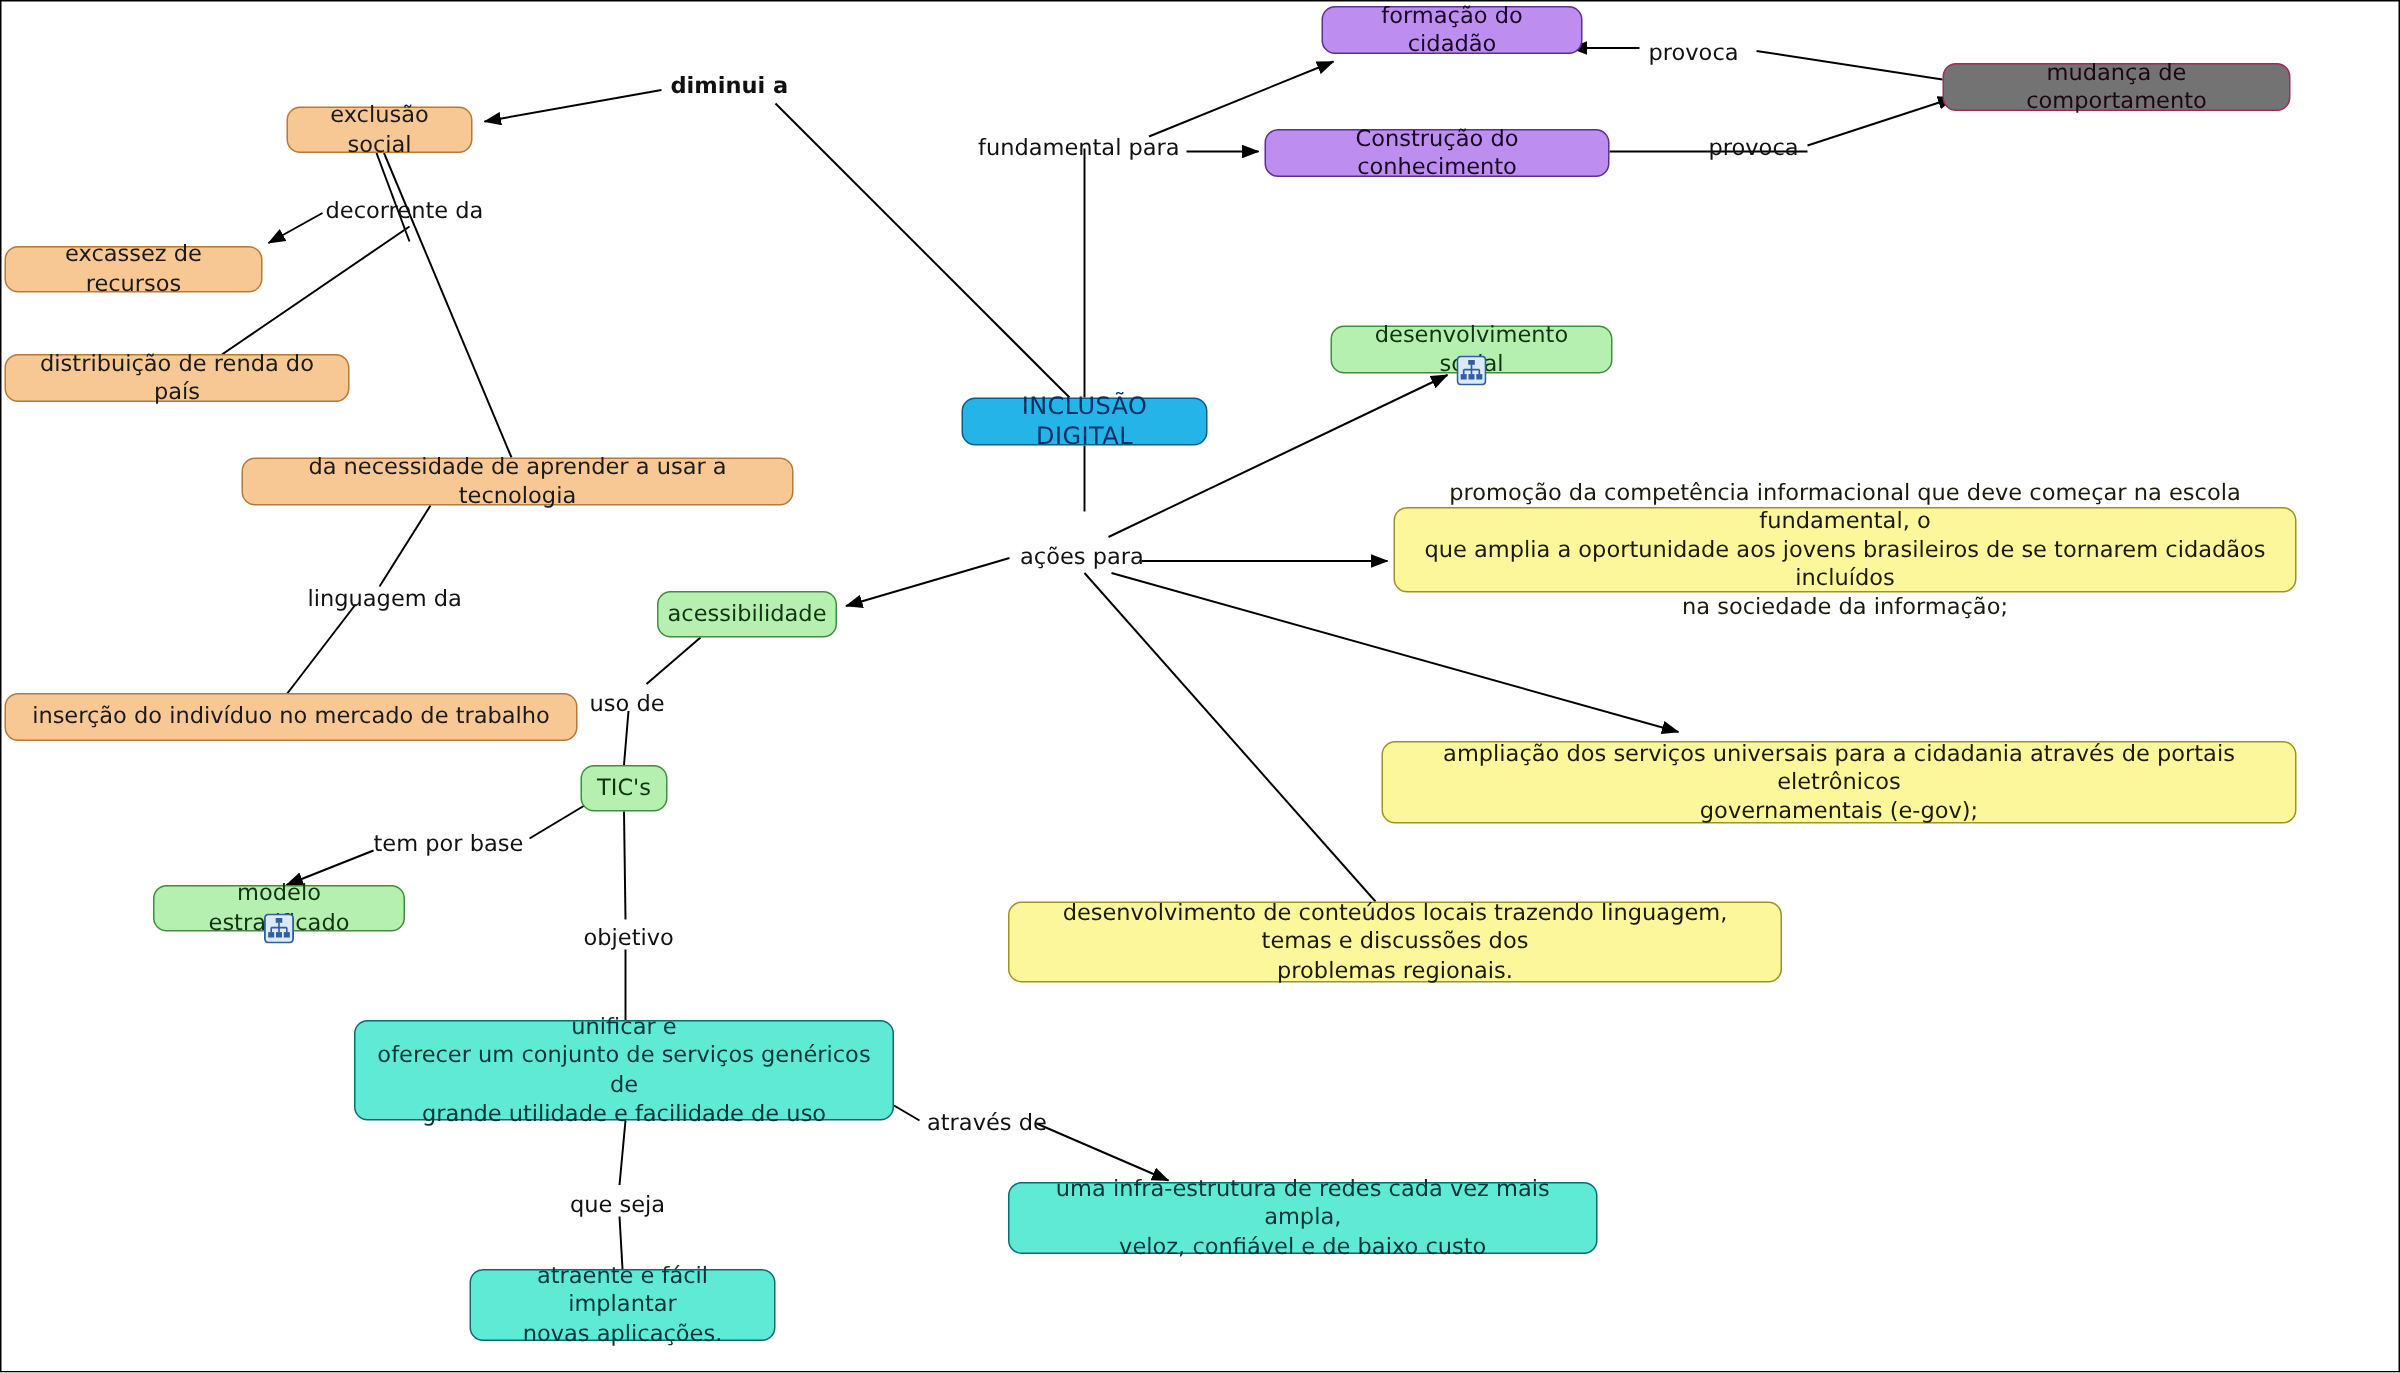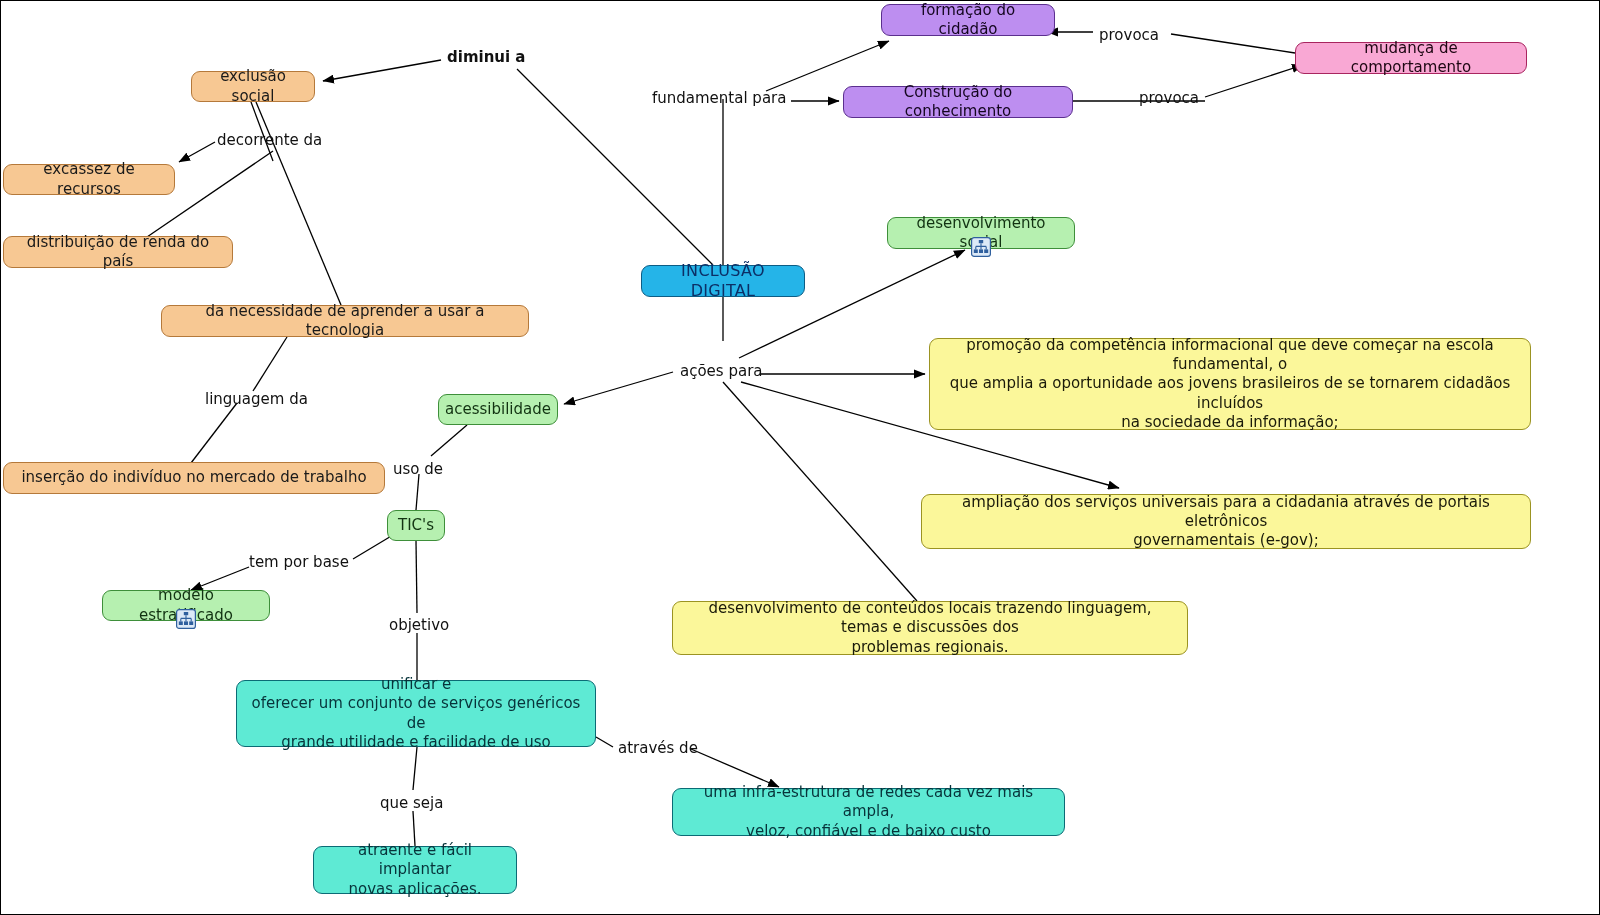--- a/index.html
+++ b/index.html
@@ -51,21 +51,21 @@
     background: #b6f0b0;
     border-color: #3e8f3a;
     color: #123312;
   }
   .n-purple {
     background: #bd8ef0;
     border-color: #5b2f8e;
     color: #14061f;
   }
   .n-pink {
-    background: #f9a8d4;
+    background: #737373;
     border-color: #a8255f;
     color: #1d0612;
   }
   .n-yellow {
     background: #fbf79a;
     border-color: #9b9322;
     color: #1a1a0a;
   }
   .n-cyan {
     background: #5eead4;
@@ -165,21 +165,21 @@
       <div class="node n-green" style="left: 437px; top: 393px; width: 120px; height: 31px;"><span>acessibilidade</span></div>
       <div class="node n-green" style="left: 386px; top: 509px; width: 58px; height: 31px;"><span>TIC's</span></div>
       <div class="node n-green" style="left: 101px; top: 589px; width: 168px; height: 31px;"><span>modelo estratificado</span><span class="node-icon"><svg viewBox="0 0 20 20" width="20" height="20">
             <rect x="0.6" y="0.6" width="18.8" height="18.8" rx="2.5" fill="#dce9f7" stroke="#2f5f9e" stroke-width="1.2"></rect>
             <rect x="7.8" y="3" width="4.4" height="3.2" fill="#2f5f9e"></rect>
             <rect x="2.8" y="12.4" width="4" height="3.6" fill="#2f5f9e"></rect>
             <rect x="8" y="12.4" width="4" height="3.6" fill="#2f5f9e"></rect>
             <rect x="13.2" y="12.4" width="4" height="3.6" fill="#2f5f9e"></rect>
             <path d="M10 6.2 L10 9.4 M4.8 9.4 L15.2 9.4 M4.8 9.4 L4.8 12.4 M10 9.4 L10 12.4 M15.2 9.4 L15.2 12.4" stroke="#2f5f9e" stroke-width="1.1" fill="none"></path>
           </svg></span></div>
-      <div class="node n-yellow" style="left: 928px; top: 337px; width: 602px; height: 92px;"><span>promoção da competência informacional que deve começar na escola fundamental, o
+      <div class="node n-yellow" style="left: 928px; top: 337px; width: 602px; height: 57px;"><span>promoção da competência informacional que deve começar na escola fundamental, o
 que amplia a oportunidade aos jovens brasileiros de se tornarem cidadãos incluídos
 na sociedade da informação;</span></div>
       <div class="node n-yellow" style="left: 920px; top: 493px; width: 610px; height: 55px;"><span>ampliação dos serviços universais para a cidadania através de portais eletrônicos
 governamentais (e-gov);</span></div>
       <div class="node n-yellow" style="left: 671px; top: 600px; width: 516px; height: 54px;"><span>desenvolvimento de conteúdos locais trazendo linguagem, temas e discussões dos
 problemas regionais.</span></div>
       <div class="node n-cyan" style="left: 235px; top: 679px; width: 360px; height: 67px;"><span>unificar e
 oferecer um conjunto de serviços genéricos de
 grande utilidade e facilidade de uso</span></div>
       <div class="node n-cyan" style="left: 671px; top: 787px; width: 393px; height: 48px;"><span>uma infra-estrutura de redes cada vez mais ampla,

